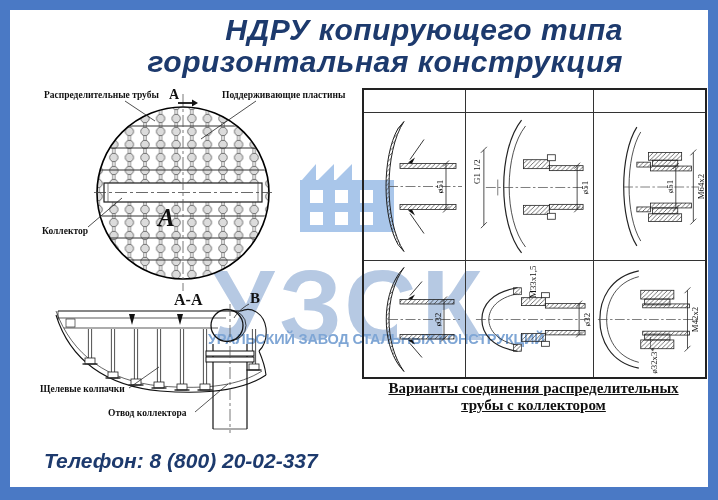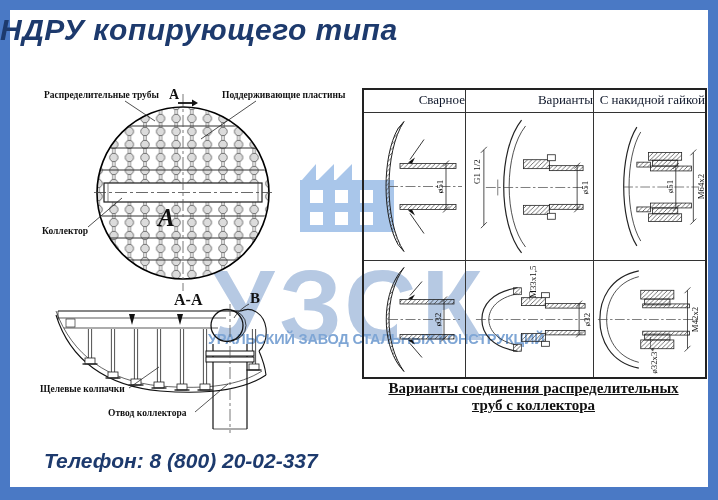--- a/index.html
+++ b/index.html
@@ -1,33 +1,33 @@
 <!DOCTYPE html>
 <html style="--frame: #4a79c5; --title_text: #1d3a6d; --watermark_light: #b6c9e3; --watermark_band: #7fa6d5;"><head>
 <meta charset="utf-8">
 <style>
   html,body{margin:0;padding:0;}
   .screen{position:relative;width:718px;height:500px;background:var(--frame,#4a79c5);
           font-family:"Liberation Sans",sans-serif;overflow:hidden;}
   .page{position:absolute;left:10px;top:10px;width:698px;height:477px;background:#ffffff;}
-  .title{position:absolute;left:0;top:14px;width:623px;text-align:left;z-index:3;
+  .title{position:absolute;left:0;top:14px;width:623px;text-align:right;z-index:3;
          color:var(--title_text,#1d3a6d);font:bold italic 30px/1.07 "Liberation Sans",sans-serif;
          letter-spacing:.5px;}
   .wm{position:absolute;z-index:1;}
   .wm-letters{left:212px;top:222px;font:bold 100px/1 "Liberation Sans",sans-serif;
               color:var(--watermark_light,#b6c9e3);letter-spacing:5px;margin-top:33px;}
   .wm-band{left:208px;top:331px;font:bold 14.5px "Liberation Sans",sans-serif;
            color:var(--watermark_band,#7fa6d5);white-space:nowrap;letter-spacing:-.2px;}
   .wm-factory{left:296px;top:156px;}
   .fig{position:absolute;z-index:2;}
   .ctable{position:absolute;left:362px;top:88px;z-index:2;border:2px solid #222;
           display:grid;grid-template-columns:101px 128px 112px;grid-template-rows:22px 148px 117px;}
   .ctable .cell{border-left:1px solid #333;border-top:1px solid #333;overflow:hidden;}
   .ctable .c0{border-left:none;} .ctable .r0{border-top:none;}
-  .ctable .hdr{font:13px "Liberation Serif",serif;color:#0f172a;text-align:right;padding-top:2px;}
+  .ctable .hdr{font:13px "Liberation Serif",serif;color:#ffffff;text-align:right;padding-top:2px;}
   .caption{position:absolute;left:362px;top:380px;width:343px;z-index:2;text-align:center;
            font:bold 15px/1.1 "Liberation Serif",serif;color:#111;text-decoration:underline;}
   .contact{position:absolute;top:449px;z-index:3;color:var(--title_text,#1d3a6d);
            font:bold italic 21px "Liberation Sans",sans-serif;}
   .phone{left:44px;font-style:italic;} .email{left:398px;}
   svg text{font-family:"Liberation Serif",serif;fill:#111;}
   .lbl{font-size:9.5px;font-weight:bold;}
   .dim{font-size:9px;}
   .mark{font-weight:bold;}
 </style>
@@ -52,20 +52,21 @@
     <rect x="64" y="34" width="13" height="13" fill="#fff"></rect>
     <rect x="14" y="56" width="13" height="13" fill="#fff"></rect>
     <rect x="39" y="56" width="13" height="13" fill="#fff"></rect>
     <rect x="64" y="56" width="13" height="13" fill="#fff"></rect>
   </svg>
   <div class="wm wm-letters">УЗСК</div>
   <div class="wm wm-band">УРАЛЬСКИЙ ЗАВОД СТАЛЬНЫХ КОНСТРУКЦИЙ</div>
 
   <div class="title">
     <div>НДРУ копирующего типа</div>
+    <div>горизонтальная конструкция</div>
   </div>
 
   <svg class="fig" style="left:28px;top:86px" width="334" height="208" viewBox="0 0 334 208">
     <defs>
       <pattern id="pp" width="15.6" height="13" patternUnits="userSpaceOnUse">
         <rect width="15.6" height="13" fill="#fff"></rect>
         <line x1="6.6" y1="0" x2="6.6" y2="13" stroke="#8a8a8a" stroke-width="1"></line>
         <line x1="9" y1="0" x2="9" y2="13" stroke="#8a8a8a" stroke-width="1"></line>
         <circle cx="7.8" cy="6.5" r="4.2" fill="#dcdcdc" stroke="#555" stroke-width="0.8"></circle>
       </pattern>
@@ -304,17 +305,17 @@
         <line x1="93" y1="91" x2="99" y2="85" stroke="#222" stroke-width="0.8"></line>
         <text class="dim" transform="rotate(-90 104 58)" x="104" y="61" text-anchor="middle">M42x2</text>
         <line x1="58" y1="76" x2="58" y2="88" stroke="#222" stroke-width="0.6"></line>
         <text class="dim" transform="rotate(-90 62 100)" x="62" y="103" text-anchor="middle">ø32x3*</text>
       </svg>
     </div>
   </div>
 
   <div class="caption">
     <div>Варианты соединения распределительных</div>
-    <div>труб с коллектора</div>
+    <div>трубы с коллектором</div>
   </div>
 
   <div class="contact phone">Телефон: 8 (800) 20-02-337</div>
 </div>
 
 </body></html>

